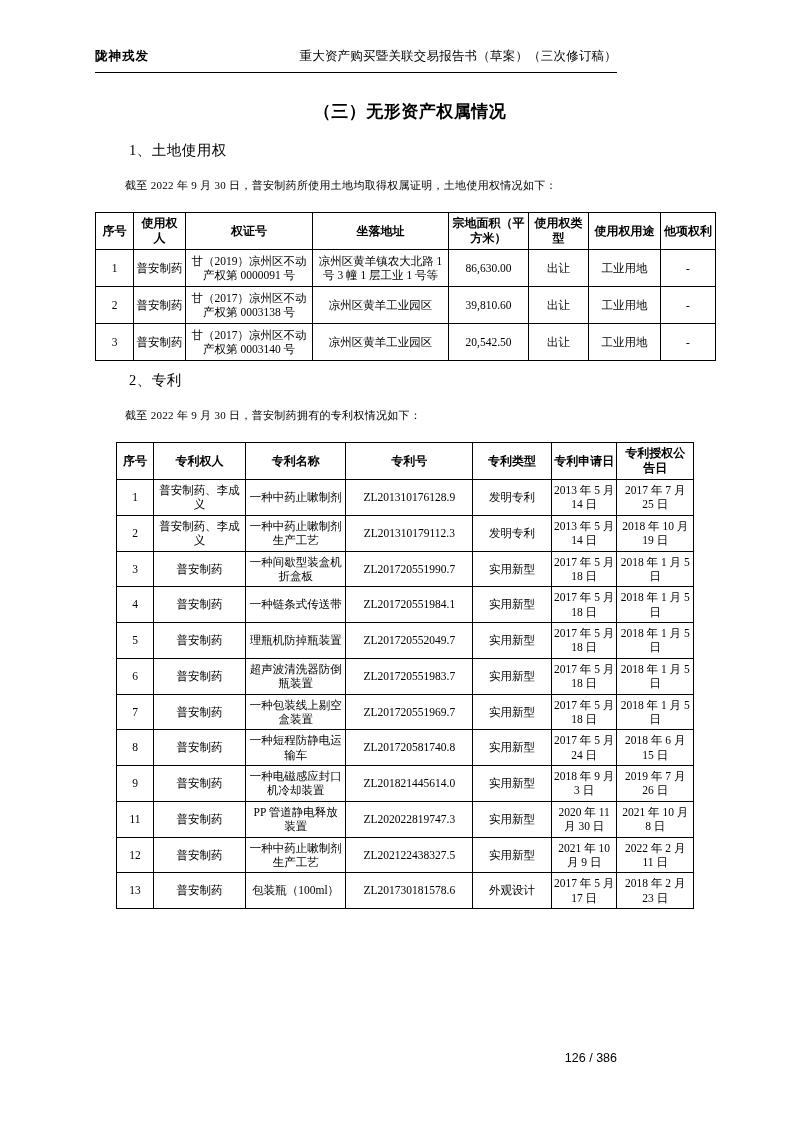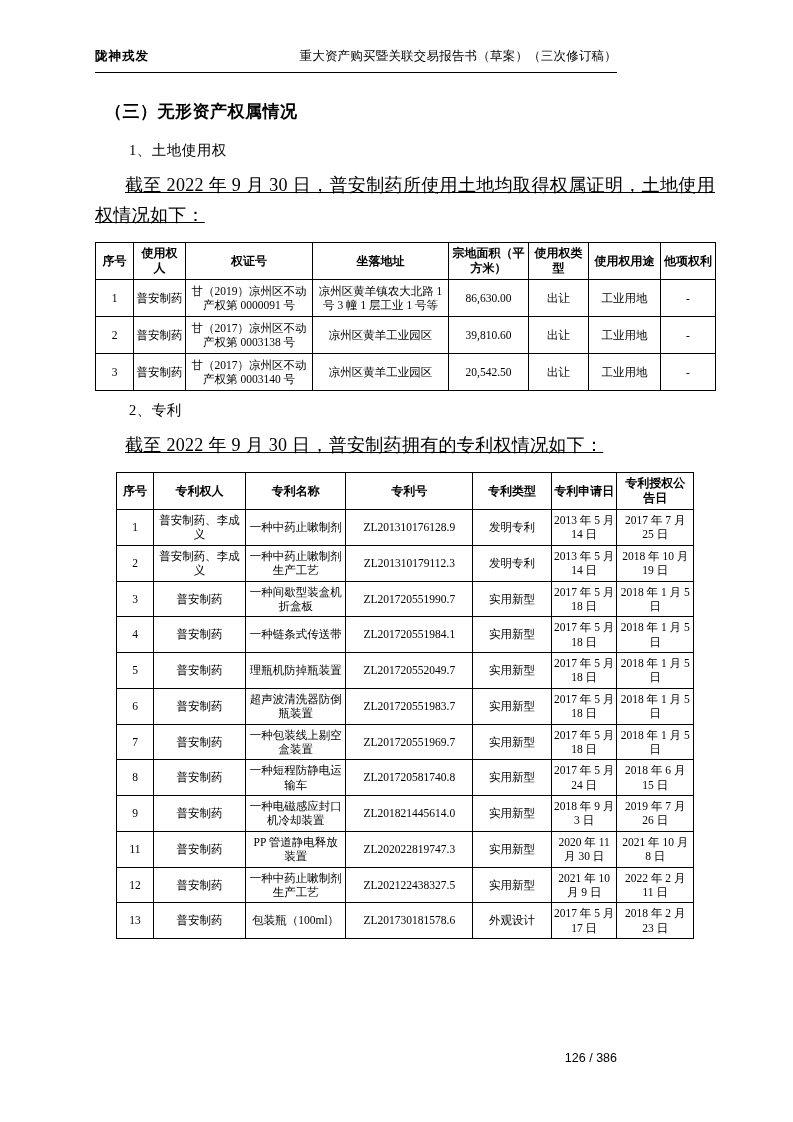--- a/index.html
+++ b/index.html
@@ -55,34 +55,34 @@
     top: 92px;
     left: 95px;
     width: 620px;
   }
   h2.section-title {
     font-family: Liberation Serif, serif;
     font-size: 17px;
     font-weight: bold;
     margin: 8px 0 18px 10px;
     letter-spacing: 0.5px;
+    text-align: center;
   }
   .sub-title {
     font-size: 14.5px;
     margin: 6px 0 10px 34px;
     letter-spacing: 0.5px;
   }
   p.para {
-    font-size: 18px;
+    font-size: 11px;
     line-height: 30px;
     margin: 0 0 6px 0;
     text-align: justify;
     text-indent: 30px;
     letter-spacing: 0.3px;
-    text-decoration: underline;
   }
   
   table {
     border-collapse: collapse;
     font-size: 11.5px;
     line-height: 1.25;
     table-layout: fixed;
     padding-left: 28px;
   }
   table td, table th {

